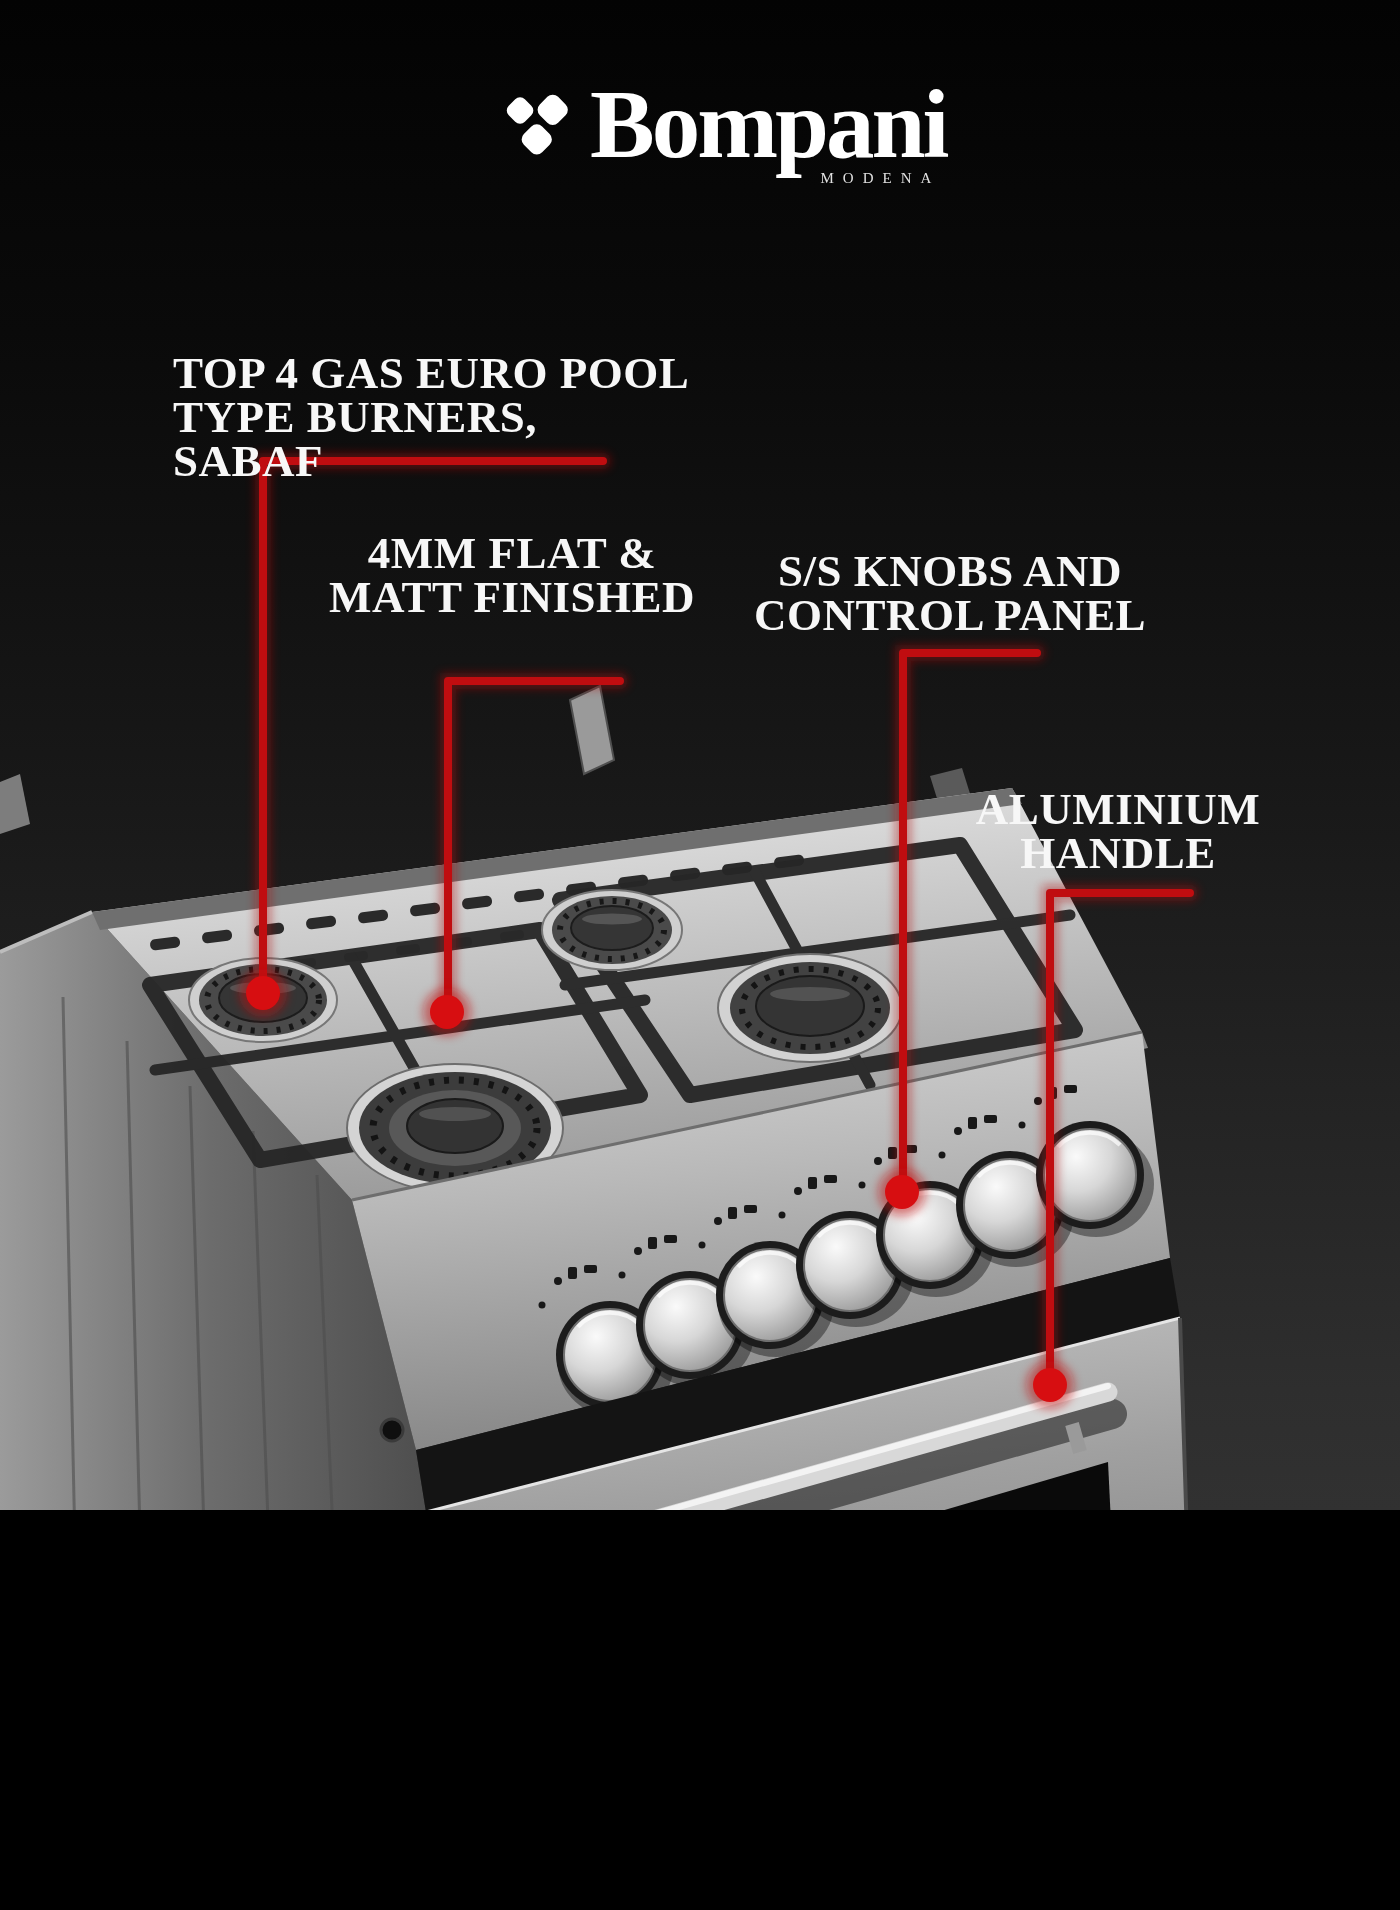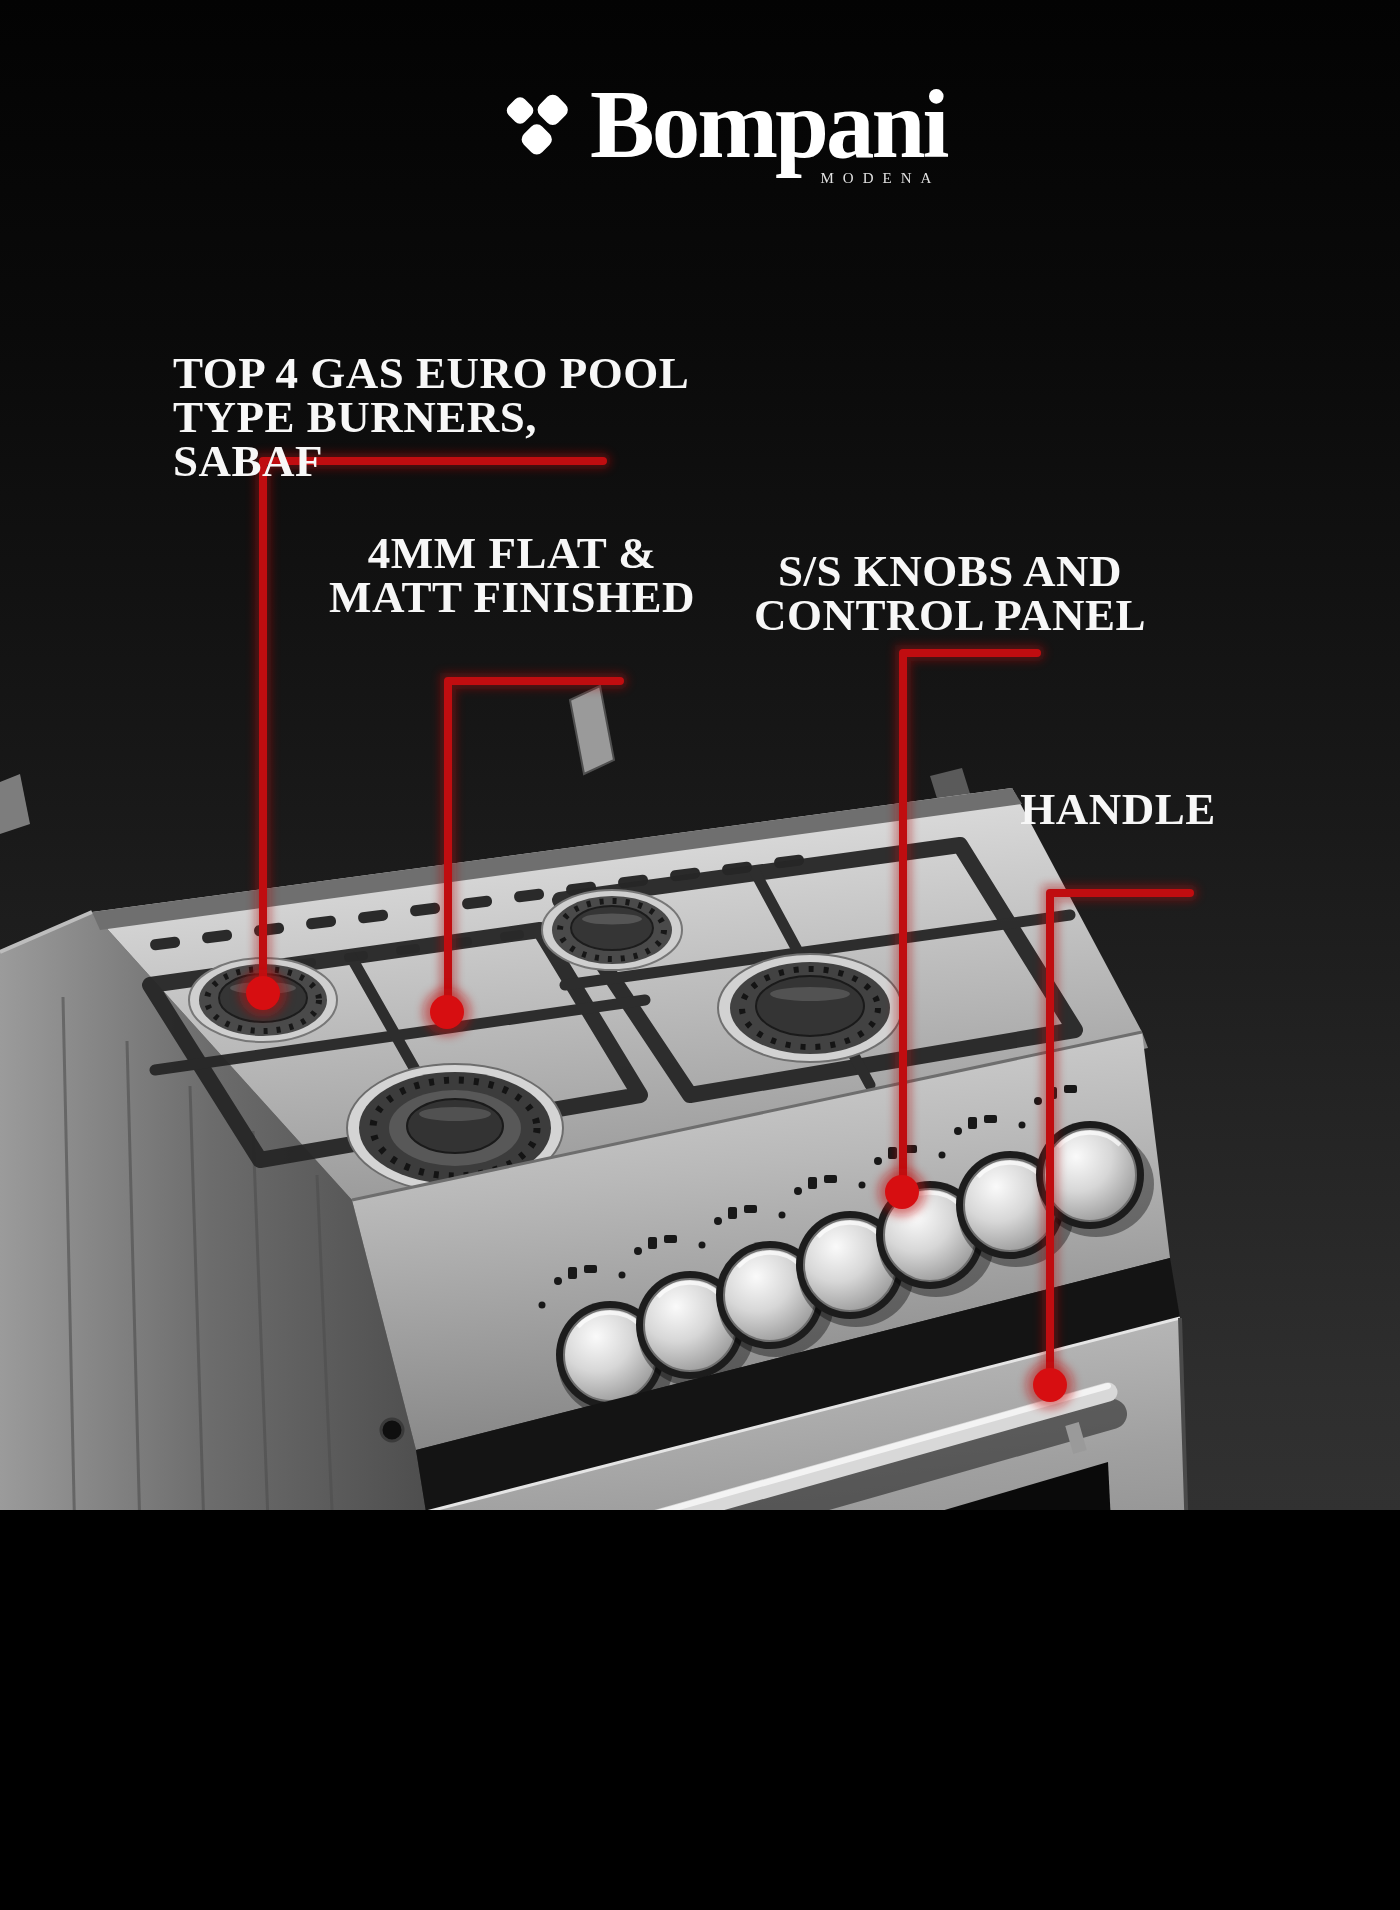--- a/index.html
+++ b/index.html
@@ -260,16 +260,17 @@
   </div>
   <div class="callout c2">
     <div>4MM FLAT &amp;</div>
     <div>MATT FINISHED</div>
   </div>
   <div class="callout c3">
     <div>S/S KNOBS AND</div>
     <div>CONTROL PANEL</div>
   </div>
   <div class="callout c4">
+    <div>ALUMINIUM</div>
     <div>HANDLE</div>
   </div>
 
 </div>
 
 </body></html>

